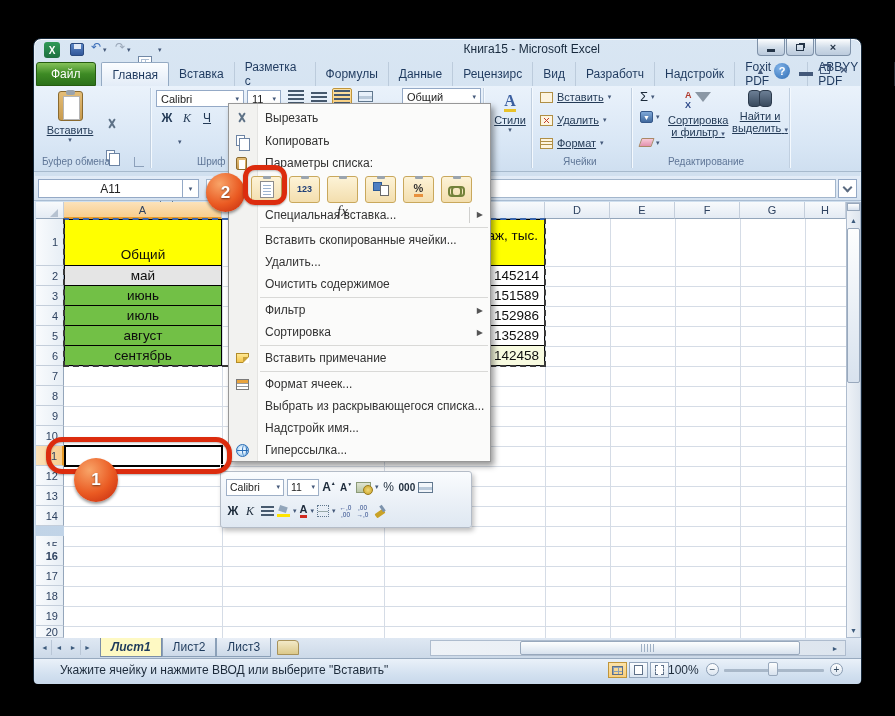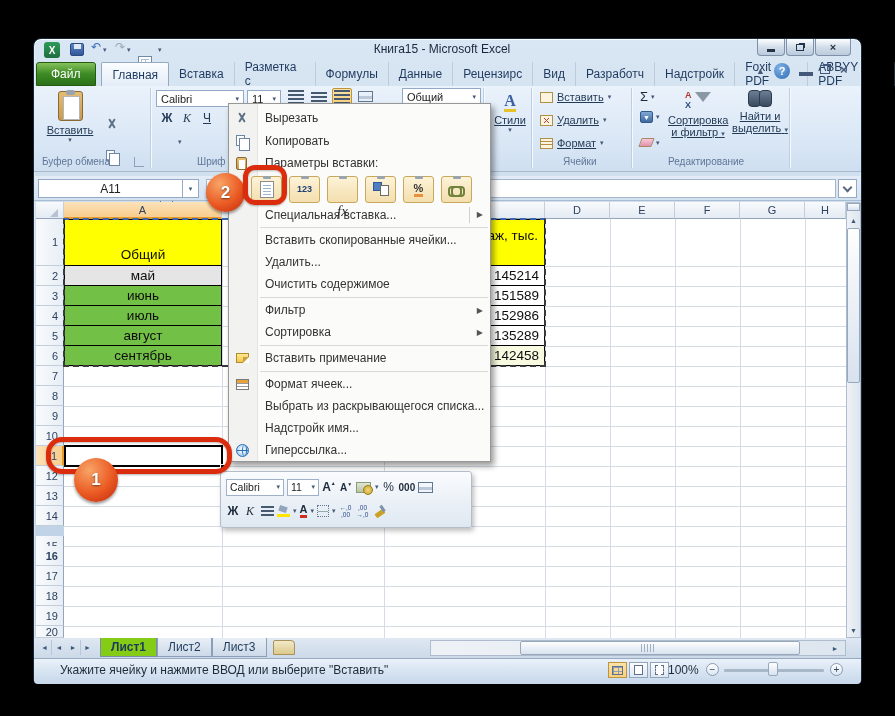--- a/index.html
+++ b/index.html
@@ -151,21 +151,21 @@
 
   
   .ared { border:5px solid #dc2c0e; border-radius:16px; z-index:60; box-shadow:0 1px 2px rgba(0,0,0,.3), inset 0 1px 2px rgba(0,0,0,.25); }
   .acirc { border-radius:50%; background:radial-gradient(circle at 35% 28%, #f8a468, #ea5a22 55%, #c52c10 95%);
     display:flex; align-items:center; justify-content:center; color:#fff; font-weight:bold; font-size:17px;
     text-shadow:0 1px 2px rgba(0,0,0,.5); z-index:61; box-shadow:0 2px 3px rgba(0,0,0,.4); }
 
   
   .sheettab { height:19px; display:flex; align-items:center; padding:0 10px; font-size:12px; color:#1e3a5c;
     background:linear-gradient(#e9eff7,#ccd9e8); border:1px solid #8fa0; border:1px solid #8ba0b8; border-top:none; }
-  .sheettab.active { background:#84cc16; font-weight:bold; border-color:#7a8ea8; }
+  .sheettab.active { background:#fef9c3; font-weight:bold; border-color:#7a8ea8;font-style:italic; }
   .navb { width:14px; height:15px; display:flex; align-items:center; justify-content:center; font-size:7px; color:#3c5a7c; }
   .statusbar { left:34px; top:658px; width:827px; height:26px; background:linear-gradient(#eaf1f9,#d3e1f0 60%,#c8d8ea); border-top:1px solid #98aabf; border-radius:0 0 4px 4px; }
   .viewbtn { width:19px; height:16px; border:1px solid #93a5bb; background:linear-gradient(#fbfdff,#dde7f2); display:flex; align-items:center; justify-content:center; }
   .viewbtn.sel { background:linear-gradient(#fde3a7,#f9cf7e); border-color:#c0953a; }
   .zoombtn { width:13px; height:13px; border:1px solid #8a9cb2; border-radius:50%; background:linear-gradient(#fefefe,#dce6f1); display:flex; align-items:center; justify-content:center; font-size:10px; color:#33495f; line-height:1; }
 
   .scrolltrack { background:linear-gradient(90deg,#eef2f7,#dde5ee); border:1px solid #aebcce; }
   .thumb { background:linear-gradient(#fdfefe,#d8e2ee); border:1px solid #98a8bc; border-radius:2px; }
   .grip { width:14px; height:8px; background:repeating-linear-gradient(90deg,#9fb0c4 0 1px, transparent 1px 3px); }
 </style>
@@ -179,21 +179,21 @@
   <div class="abs ic-xl" style="left:44px;top:42px;">
       <span>X</span>
     </div>
   <div class="abs ic-save" style="left:70px;top:43px;"></div>
   <span class="abs qicon" style="left:91px;top:40px;">↶</span>
   <span class="abs ddc" style="left:103px;top:46px;">▾</span>
   <span class="abs qicon" style="left:115px;top:40px;color:#9aa7b8;">↷</span>
   <span class="abs ddc" style="left:127px;top:46px;">▾</span>
   <div class="abs ic-grid14" style="left:138px;top:43px;"></div>
   <span class="abs ddc" style="left:158px;top:46px;">▾</span>
-  <div class="abs title" style="left:292px;top:42px;width:300px;text-align:center;">Книга15 - Microsoft Excel</div>
+  <div class="abs title" style="left:300px;top:42px;width:300px;text-align:right;">Книга15 - Microsoft Excel</div>
   <div class="abs winbtn" style="left:757px;top:39px;">
       <span style="width:8px;height:3px;background:#243447;margin-top:6px;"></span>
     </div>
   <div class="abs winbtn" style="left:786px;top:39px;">
       <span style="width:8px;height:7px;border:1px solid #243447;box-shadow:2px -2px 0 -1px #243447;"></span>
     </div>
   <div class="abs winbtn" style="left:815px;top:39px;width:36px;">
       <span>×</span>
     </div>
 
@@ -420,21 +420,21 @@
     <div class="mi" style="height:23px;">
         <span class="mic ic-scissors"></span>
         <span>Вырезать</span>
       </div>
     <div class="mi" style="height:23px;">
         <span class="mic ic-copy"></span>
         <span>Копировать</span>
       </div>
     <div class="mi">
         <span class="mic ic-clip-sm"></span>
-        <span>Параметры вставки:</span>
+        <span>Параметры списка:</span>
       </div>
     <div class="pbrow">
       <div class="pbtn">
           <span class="clip"></span>
           <div class="ic-page"></div>
         </div>
       <div class="pbtn">
           <span class="clip"></span>
           <span class="pb-num">123</span>
         </div>

